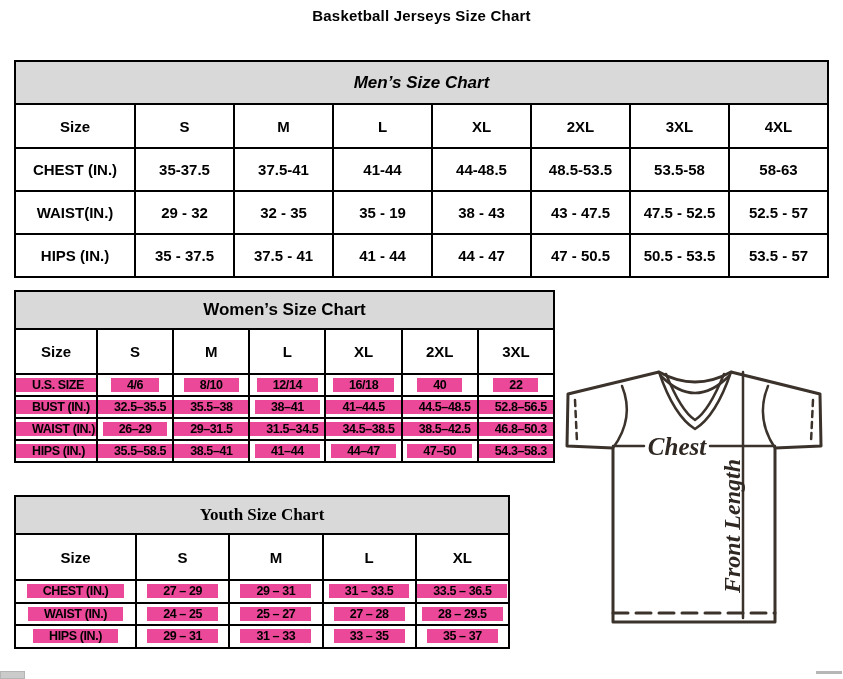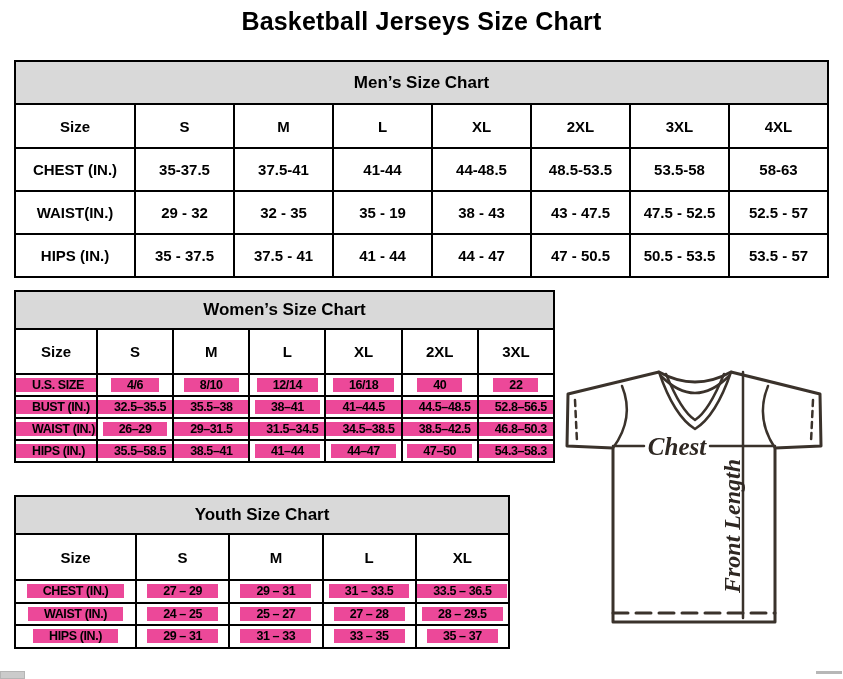--- a/index.html
+++ b/index.html
@@ -8,21 +8,21 @@
     position: relative;
     background: #ffffff;
     font-family: "Liberation Sans", sans-serif;
     color: #000;
     overflow: hidden;
   }
   .page-title {
     position: absolute;
     top: 7px; left: 0; width: 843px;
     text-align: center;
-    font-size: 25px;
+    font-size: 15px;
     font-weight: bold;
     letter-spacing: 0.2px;
   }
   table.size-table {
     position: absolute;
     border-collapse: collapse;
     table-layout: fixed;
   }
   table.size-table th, table.size-table td {
     border: 2px solid #000;
@@ -31,31 +31,31 @@
     overflow: hidden;
     white-space: nowrap;
   }
   .band {
     background: #d9d9d9;
     font-weight: bold;
     font-size: 17px;
   }
   
   .mens { left: 14px; top: 60px; width: 815px; }
-  .mens tr.band-row   { height: 43px; }
+  .mens tr.band-row   { height: 43px; font-style: italic; }
   .mens tr.size-row   { height: 44px; font-size: 15px; font-weight: bold; }
   .mens tr.data-row   { height: 43px; font-size: 15px; font-weight: bold; }
   
   .womens { left: 14px; top: 290px; width: 541px; }
   .womens th, .womens td, .youth th, .youth td { border-width: 1.5px; }
   .womens tr.band-row { height: 38px; }
   .womens tr.size-row { height: 45px; font-size: 15px; font-weight: bold; }
   .womens tr.data-row { height: 22px; font-size: 12.5px; font-weight: bold; letter-spacing: -0.4px; }
   .youth { left: 14px; top: 495px; width: 496px; }
-  .youth tr.band-row  { height: 38px; }
+  .youth tr.band-row  { height: 38px; font-family: Liberation Serif, serif; }
   .youth tr.size-row  { height: 46px; font-size: 15px; font-weight: bold; }
   .youth tr.data-row  { height: 22.5px; font-size: 12.5px; font-weight: bold; letter-spacing: -0.4px; }
   .hl { background: #ec4899; padding: 0 16px; }
   .jersey-svg { position: absolute; left: 560px; top: 366px; width: 282px; height: 262px; }
   .scroll-frag-left {
     position: absolute; left: 0; top: 671px; width: 25px; height: 8px;
     background: #cbcbcb; border: 1px solid #b5b5b5;
   }
   .scroll-frag-right {
     position: absolute; left: 816px; top: 671px; width: 26px; height: 3px;

